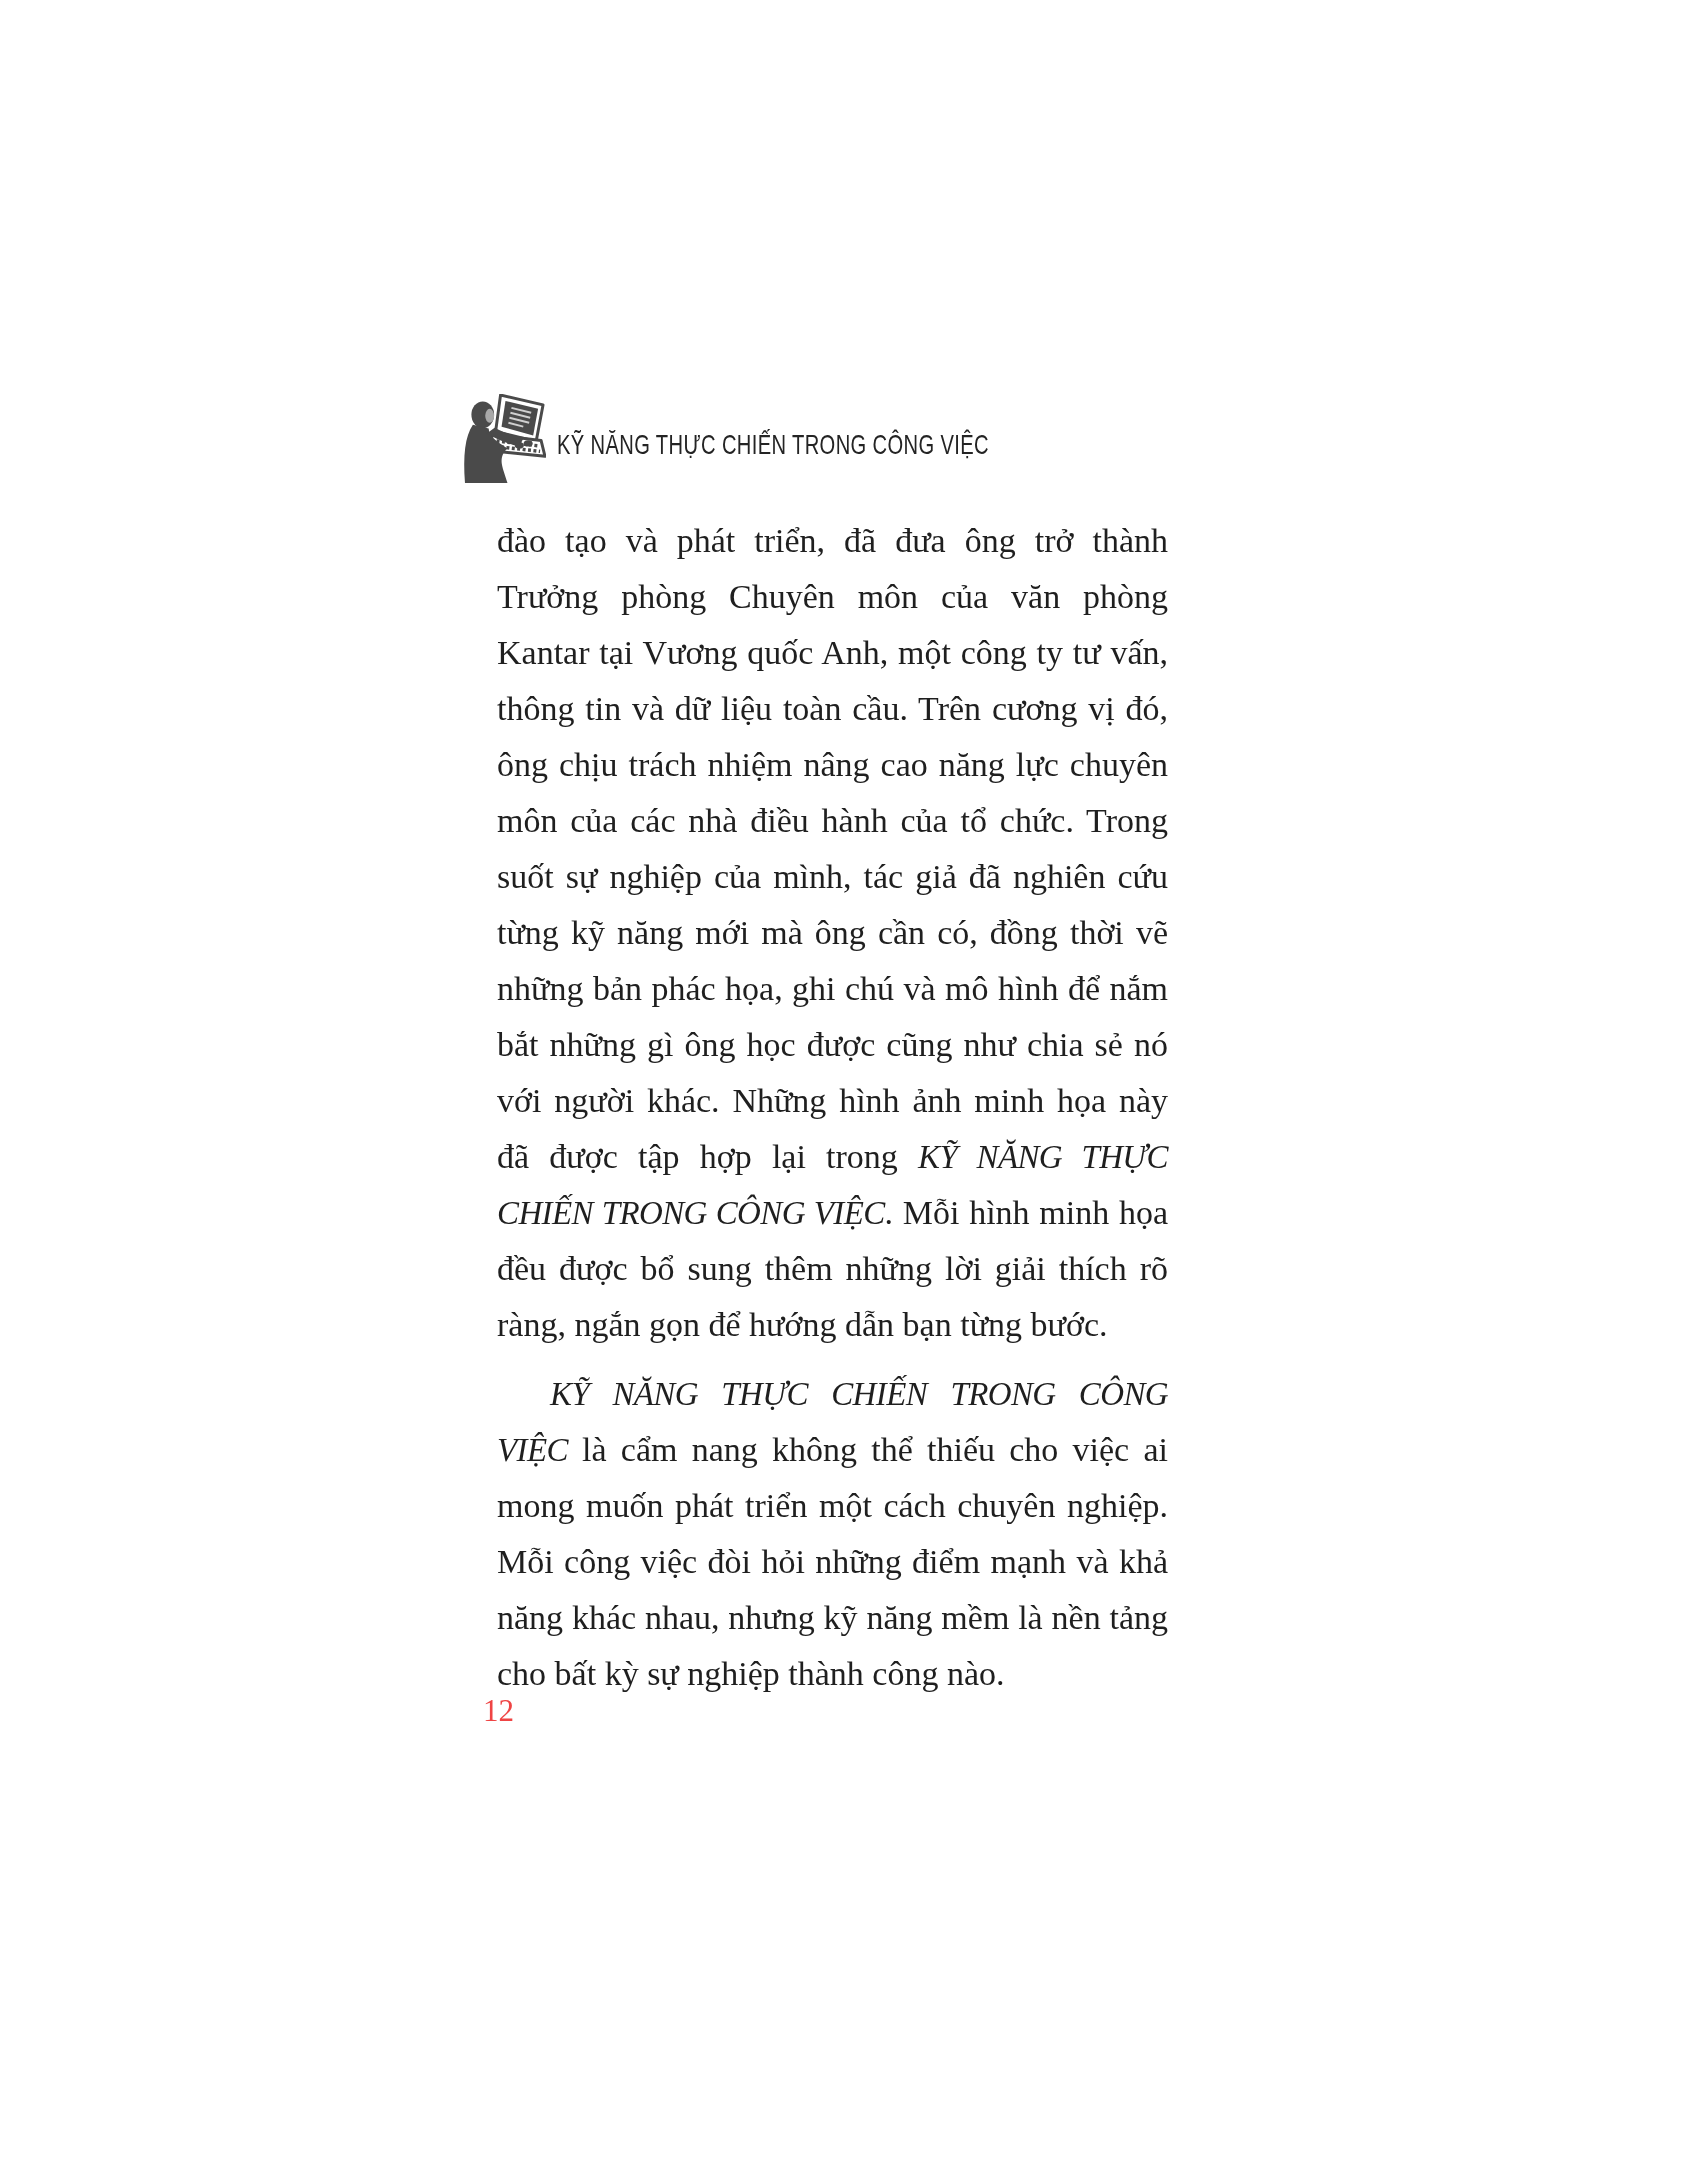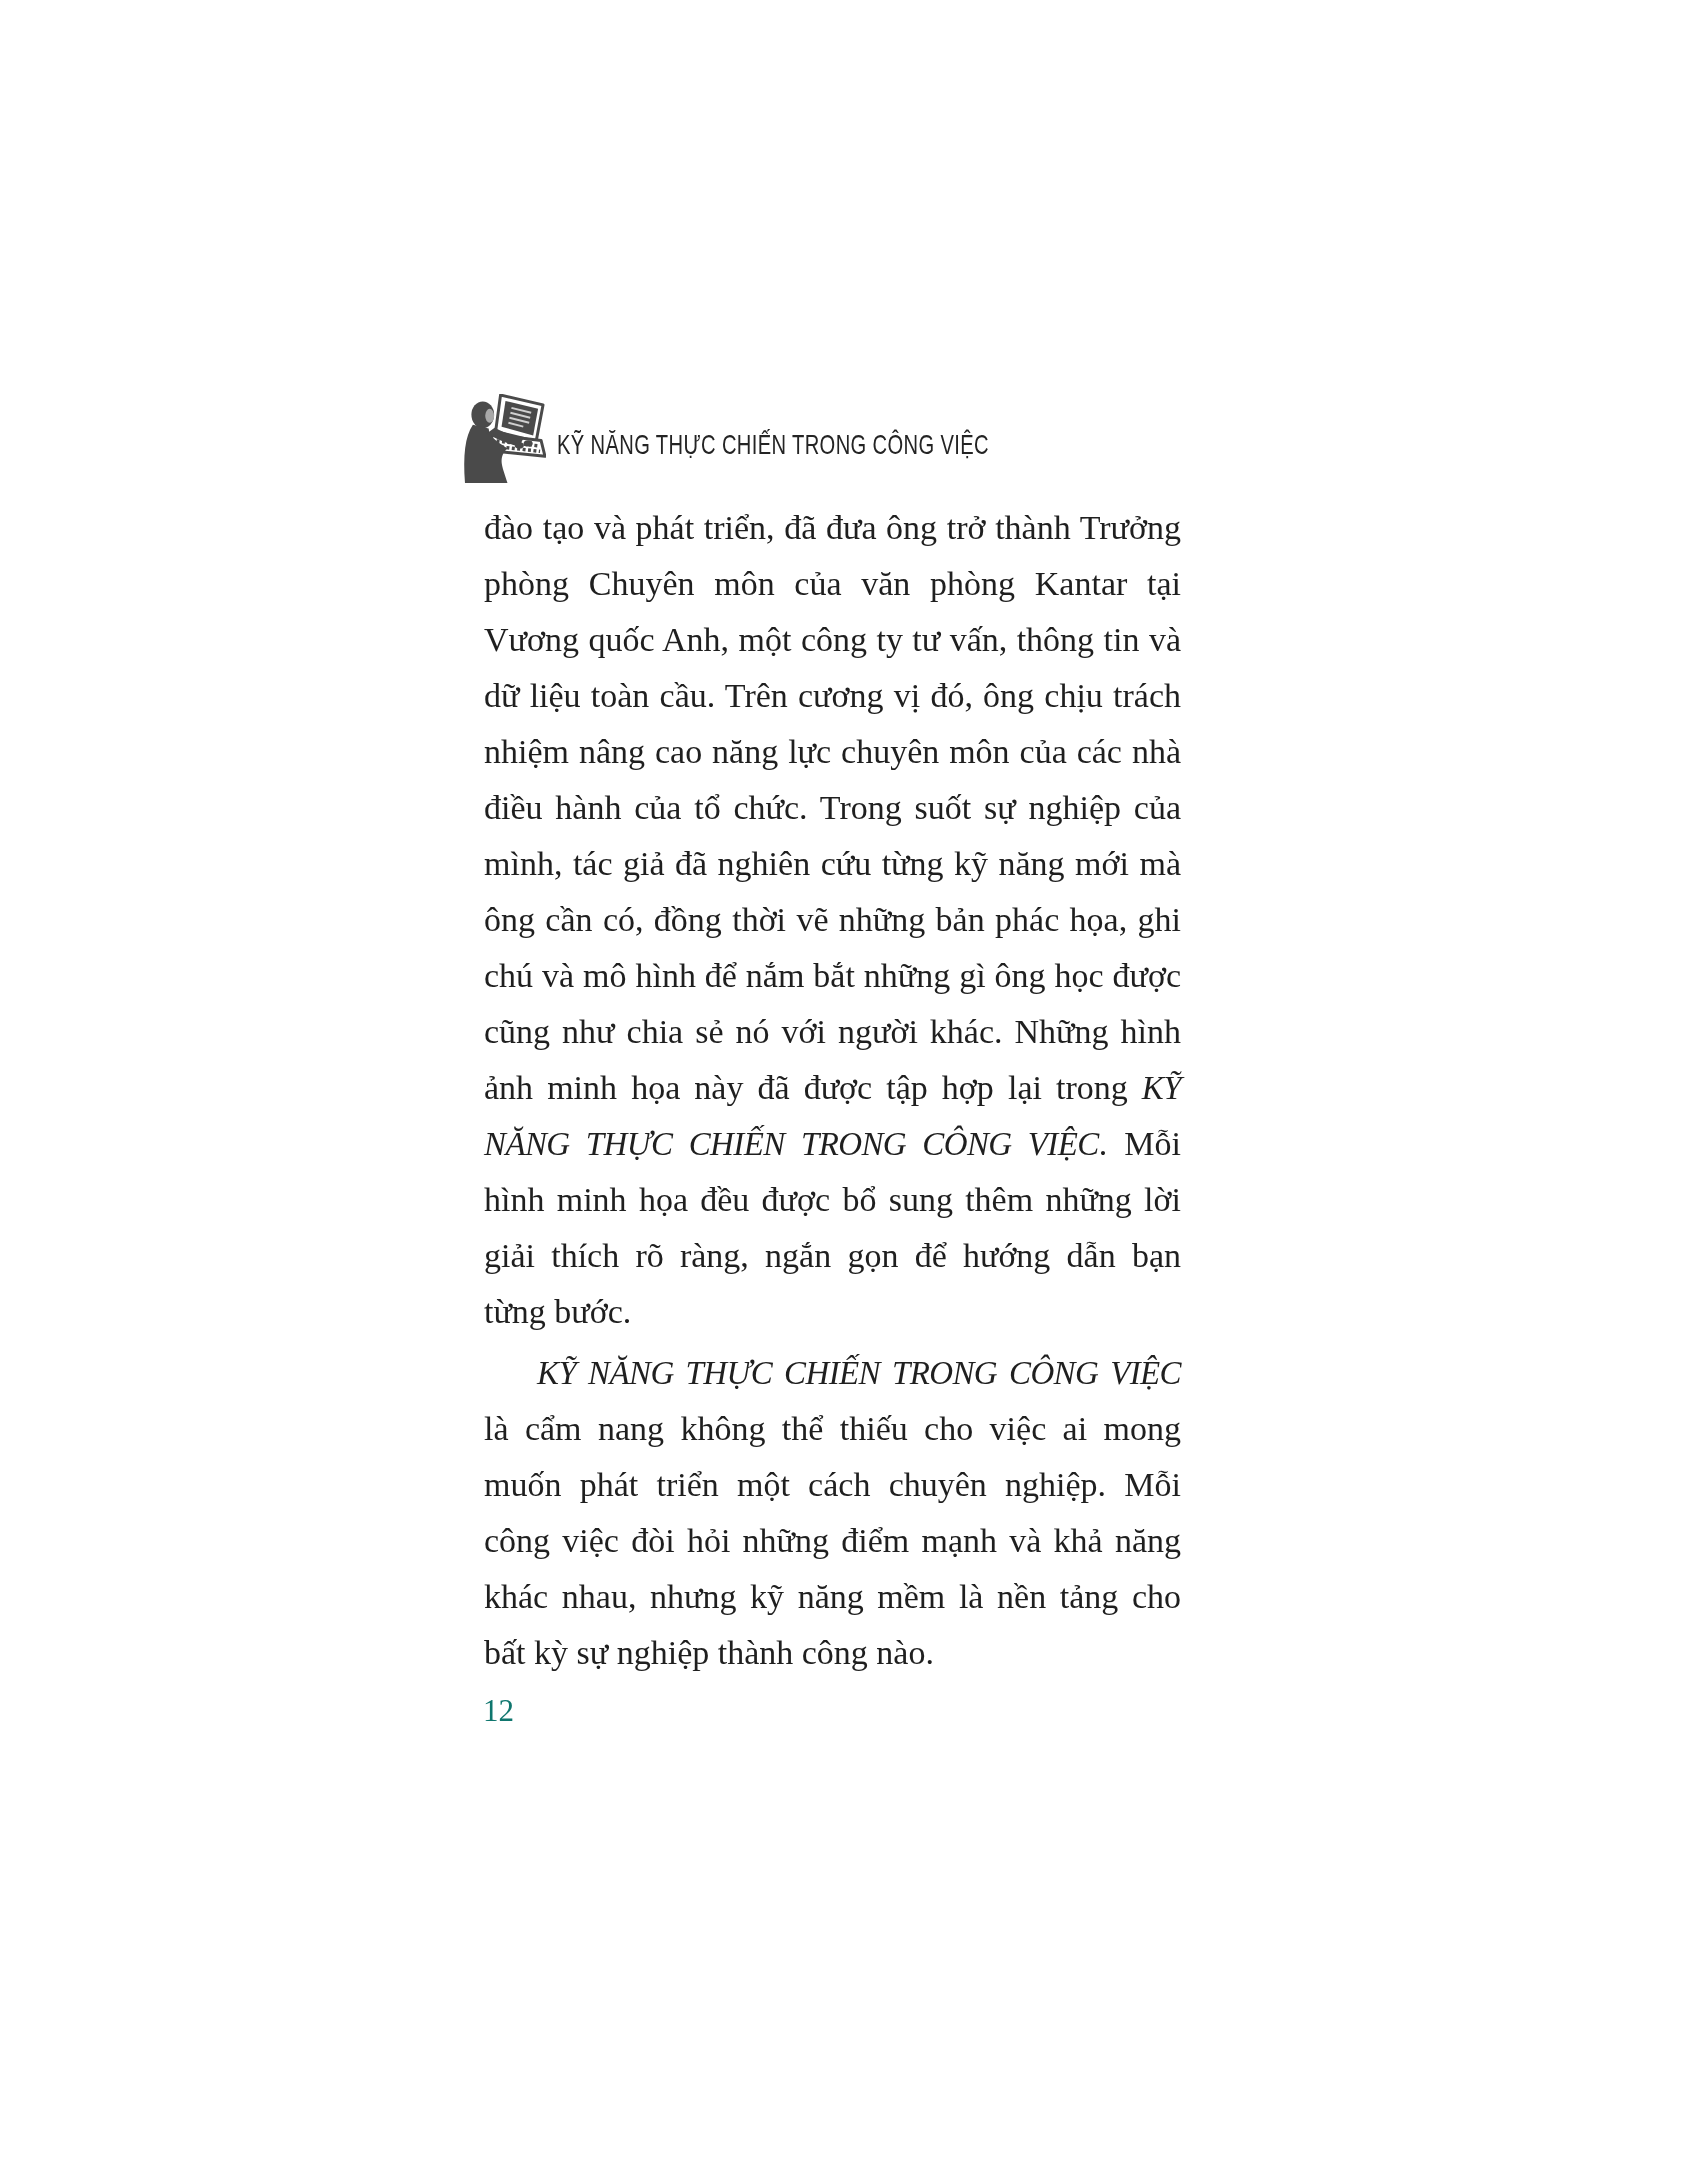--- a/index.html
+++ b/index.html
@@ -38,37 +38,37 @@
   }
   .content {
     position: absolute;
     left: 484px;
     top: 500px;
     width: 697px;
     font-size: 34px;
     line-height: 56px;
     text-align: justify;
   }
-  .content p { margin: 0; }
+  .content p { margin: 13px; }
   .content p.indented {
     margin-top: 5px;
     text-indent: 53px;
   }
   .content em {
     font-style: italic;
     font-size: 0.97em;
     letter-spacing: -0.6px;
   }
   .page-number {
     position: absolute;
     left: 483px;
     top: 1694px;
     font-size: 31px;
     line-height: 34px;
-    color: #0f766e;
+    color: #ef4444;
     font-family: Liberation Serif, serif;
   }
 </style>
 </head>
 <body>
 
 <div class="page">
 
   <div class="running-header">
     <div class="header-icon">

